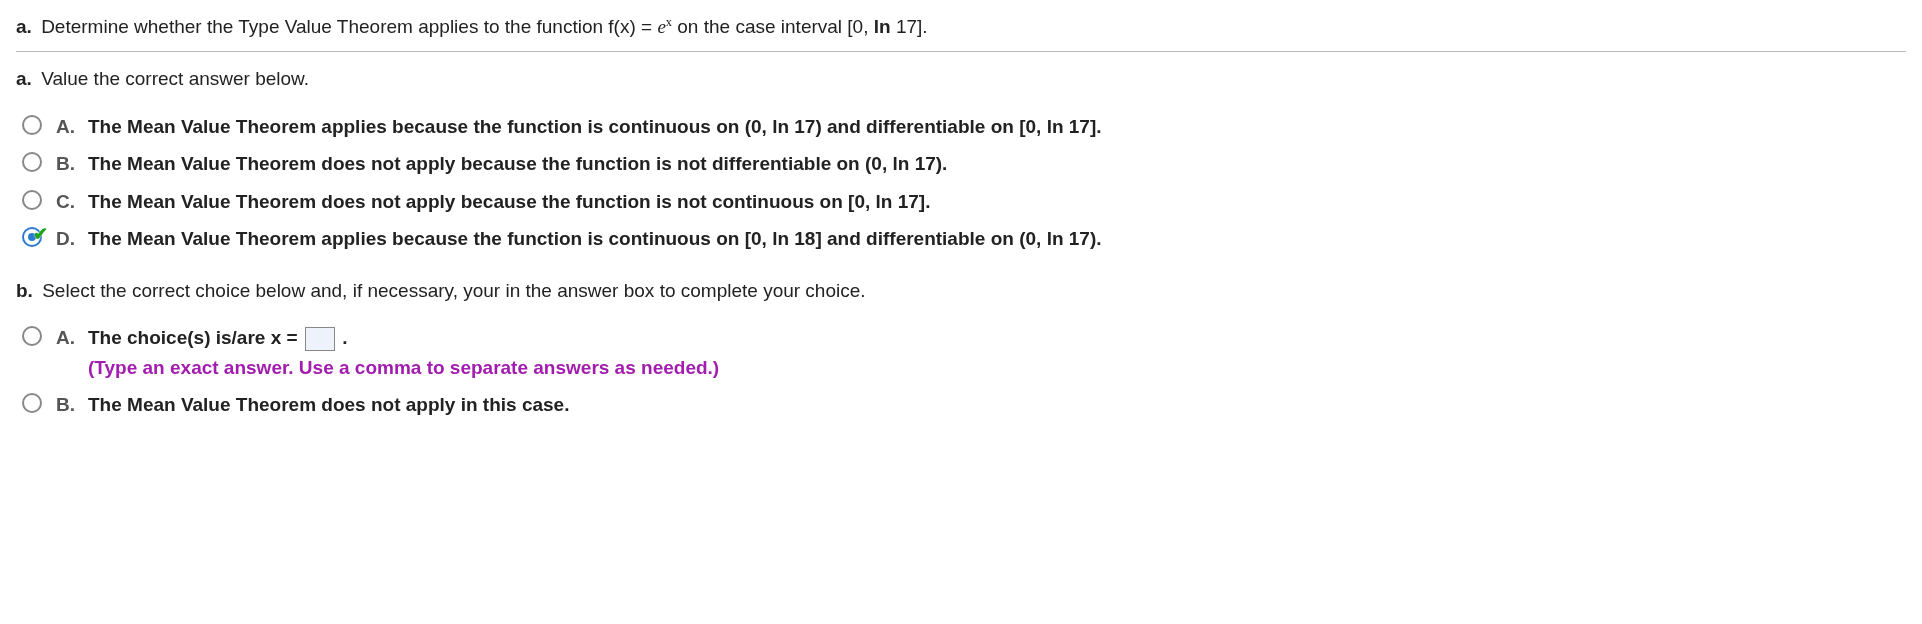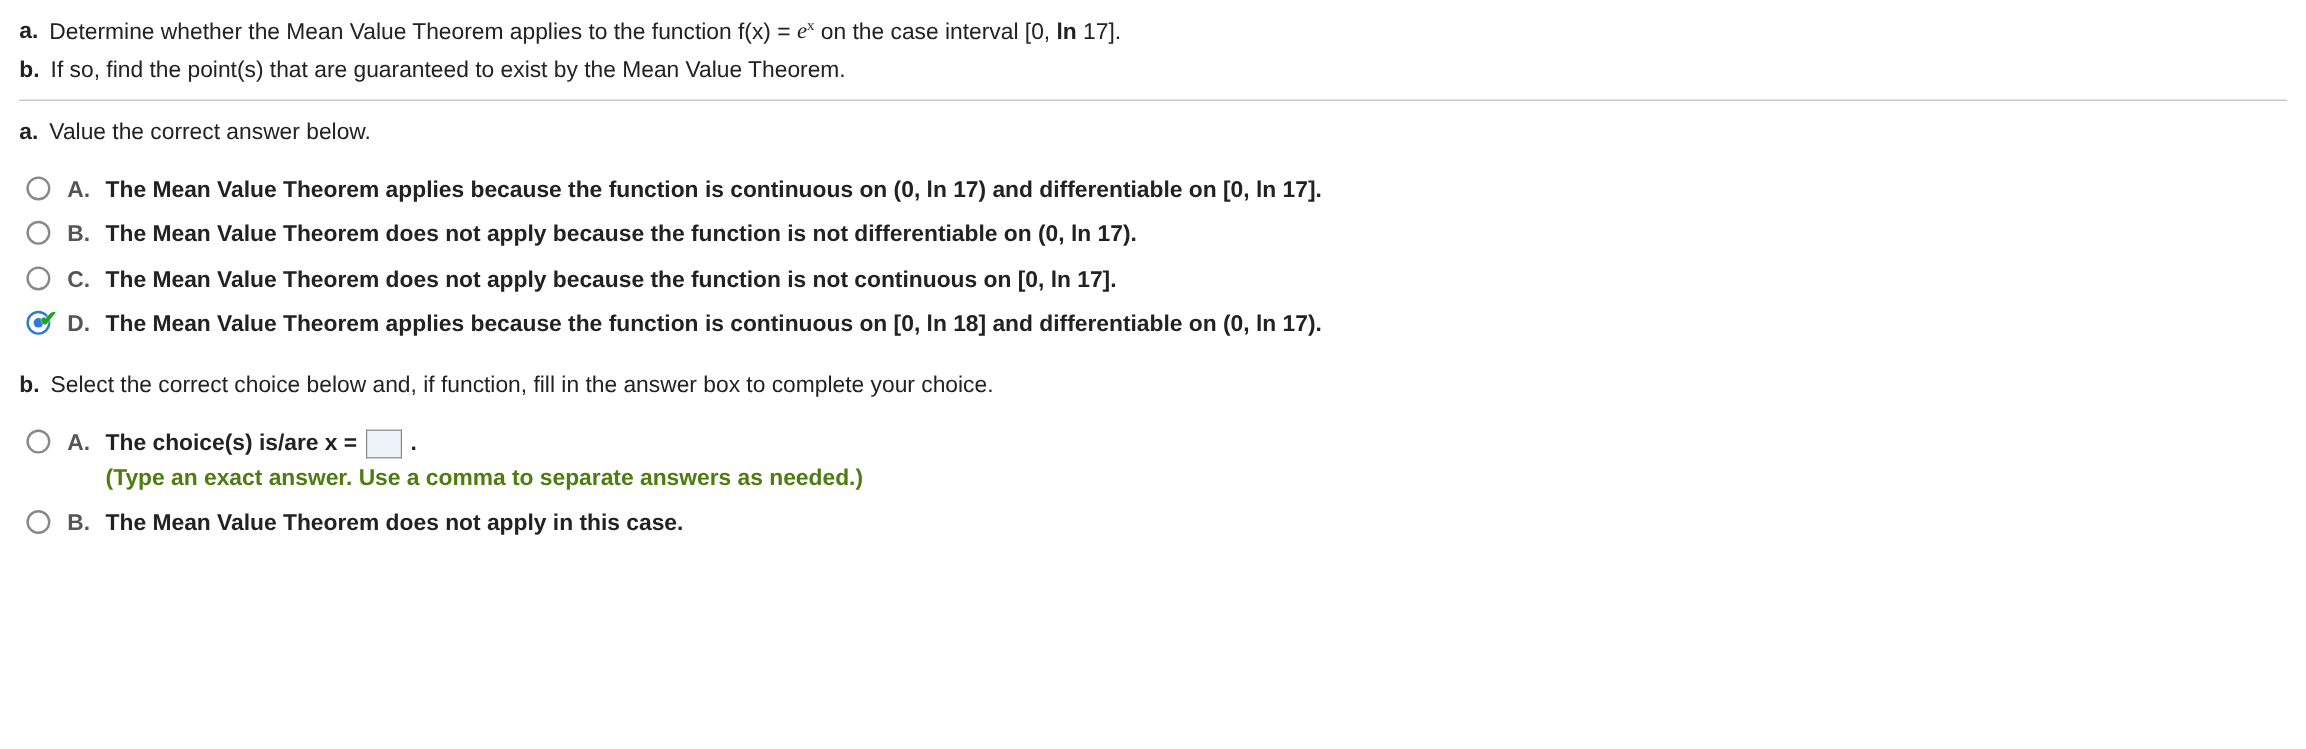--- a/index.html
+++ b/index.html
@@ -57,42 +57,39 @@
       font-weight: bold;
       text-shadow: 0 0 2px #fff;
     }
     .choice-letter {
       font-weight: bold;
       color: #555;
       flex: 0 0 28px;
       margin-right: 4px;
     }
     .choice-body { flex: 1 1 auto; font-weight: bold; }
-    .hint-text { color: #4d7c0f; }
+    .hint-text { color: #a21caf; }
     .answer-box {
       display: inline-block;
       width: 28px;
       height: 22px;
       border: 1px solid #888;
       background: #eef3fb;
       vertical-align: middle;
       margin: 0 2px;
     }
     sup { font-size: 0.65em; vertical-align: super; }
     .nowrap { white-space: nowrap; font-family: Liberation Serif, serif; }
   </style>
 </head>
 <body>
 
 <div class="intro">
   <p>
-    <span class="part-label">a.</span><span> Determine whether the Mean Value Theorem applies to the function f(x) = </span><span class="nowrap"><i>e</i><sup>x</sup></span><span> on the case interval [0, </span><b>ln</b><span> 17].</span>
-  </p>
-  <p>
-    <span class="part-label">b.</span><span> If so, find the point(s) that are guaranteed to exist by the Mean Value Theorem.</span>
+    <span class="part-label">a.</span><span> Determine whether the Type Value Theorem applies to the function f(x) = </span><span class="nowrap"><i>e</i><sup>x</sup></span><span> on the case interval [0, </span><b>ln</b><span> 17].</span>
   </p>
 </div>
 
 <hr class="divider">
 
 <p class="prompt">
   <span class="part-label">a.</span><span> Value the correct answer below.</span>
 </p>
 
 <div class="choice-list">
@@ -136,21 +133,21 @@
     </div>
     <div class="choice-letter">D.</div>
     <div class="choice-body">
       <span>The Mean Value Theorem applies because the function is continuous on [0, </span><b>ln</b><span> 18] and differentiable on (0, </span><b>ln</b><span> 17).</span>
     </div>
   </div>
 
 </div>
 
 <p class="prompt" style="margin-top:22px;">
-  <span class="part-label">b.</span><span> Select the correct choice below and, if function, fill in the answer box to complete your choice.</span>
+  <span class="part-label">b.</span><span> Select the correct choice below and, if necessary, your in the answer box to complete your choice.</span>
 </p>
 
 <div class="choice-list">
 
   <div class="choice-row">
     <div class="radio-shell">
       <div class="radio-circle"></div>
     </div>
     <div class="choice-letter">A.</div>
     <div class="choice-body">

